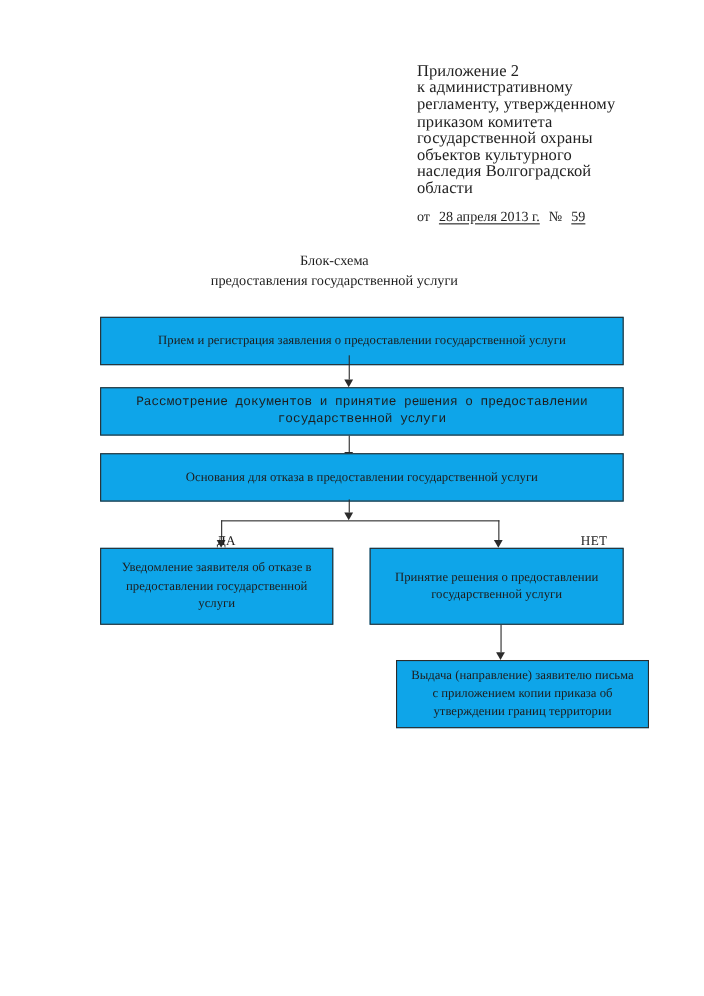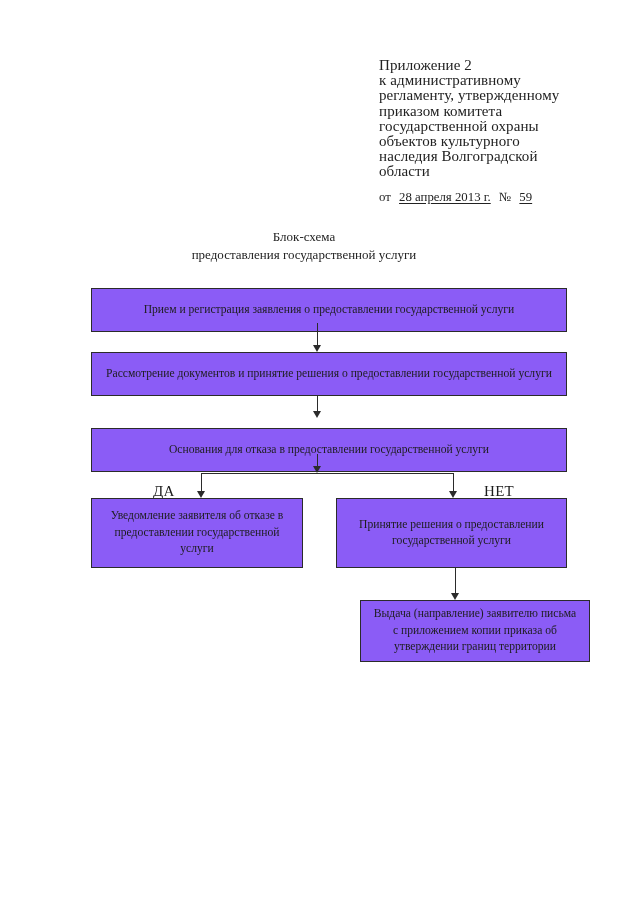--- a/index.html
+++ b/index.html
@@ -66,37 +66,37 @@
     position: absolute;
     left: 0;
     top: 0;
     width: 640px;
     height: 905px;
   }
   .node {
     position: absolute;
     box-sizing: border-box;
     border: 1px solid #2b2b2b;
-    background: #8b5cf6;
+    background: #0ea5e9;
     display: flex;
     align-items: center;
     justify-content: center;
     text-align: center;
     padding: 21px 10px;
   }
   .node .node-text {
     font-size: 11.6px;
     line-height: 16.5px;
     color: #1d1d1d;
   }
 
   
   #node-intake    { left: 91px;  top: 288px; width: 476px; height: 35px; }
-  #node-review    { left: 91px;  top: 352px; width: 476px; height: 26px; }
-  #node-grounds   { left: 91px;  top: 428px; width: 476px; height: 36px; }
+  #node-review    { left: 91px;  top: 352px; width: 476px; height: 26px; font-family: Liberation Mono, monospace; }
+  #node-grounds   { left: 91px;  top: 412px; width: 476px; height: 36px; }
   #node-refusal   { left: 91px;  top: 498px; width: 212px; height: 70px; }
   #node-approval  { left: 336px; top: 498px; width: 231px; height: 70px; }
   #node-issue     { left: 360px; top: 600px; width: 230px; height: 62px; }
 
   
   .vline {
     position: absolute;
     width: 1px;
     background: #2b2b2b;
   }
@@ -110,25 +110,26 @@
     width: 0;
     height: 0;
     border-left: 4px solid transparent;
     border-right: 4px solid transparent;
     border-top: 7px solid #2b2b2b;
   }
 
   
   .branch-label {
     position: absolute;
-    font-size: 15px;
+    font-size: 12px;
     line-height: 11px;
     color: #1d1d1d;
     letter-spacing: 0.3px;
     white-space: nowrap;
+    margin-left: 44px;
   }
   #label-yes { left: 153px; top: 486px; }
   #label-no  { left: 484px; top: 486px; }
 </style>
 </head>
 <body>
 
 <div id="page">
 
   <div class="header-block">

